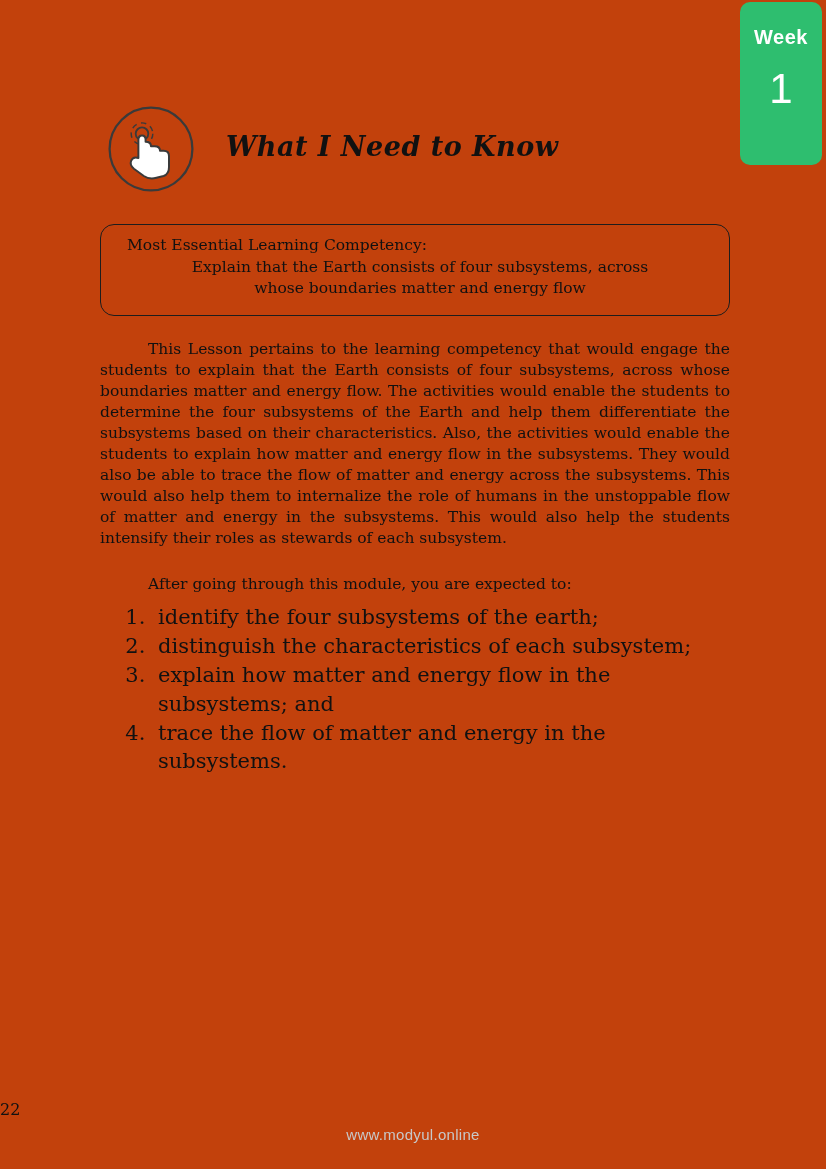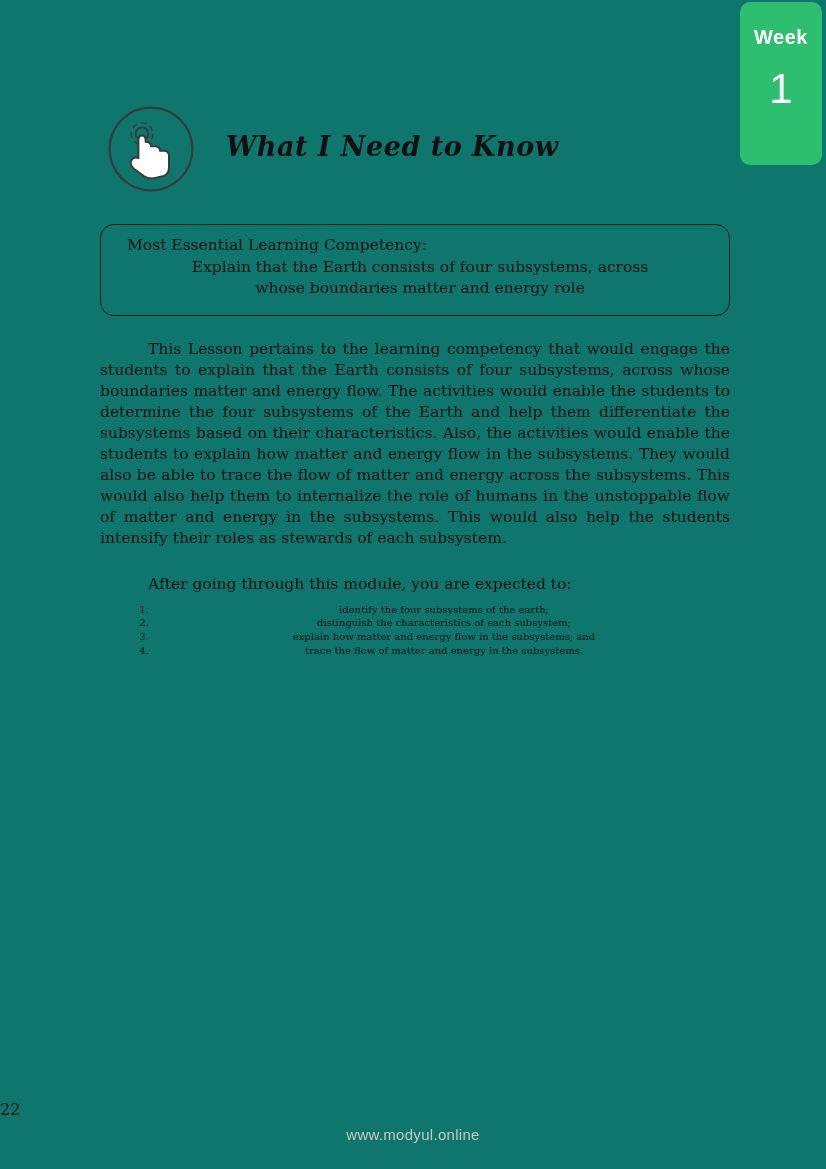--- a/index.html
+++ b/index.html
@@ -4,21 +4,21 @@
 <style>
   html, body {
     margin: 0;
     padding: 0;
     background: #ffffff;
   }
   .page {
     position: relative;
     width: 826px;
     height: 1169px;
-    background: #0f766e;
+    background: #c2410c;
     font-family: "DejaVu Serif", serif;
     color: #111111;
     overflow: hidden;
   }
 
   
   .week-tab {
     position: absolute;
     top: 2px;
     right: 4px;
@@ -102,23 +102,22 @@
   .para-1 { margin-top: 23px; }
   .para-2 { margin-top: 25px; }
   .para-3 {
     margin-top: 24px;
     text-align: left;
   }
 
   .objectives-list {
     margin: 8px 0 12px 30px;
     padding-left: 22px;
-    font-size: 10px;
+    font-size: 21px;
     line-height: 1.38;
-    text-align: center;
   }
   .objectives-list li {
     padding-left: 6px;
     margin: 0;
   }
 
   
   .page-number {
     position: absolute;
     top: 1100px;
@@ -177,21 +176,21 @@
                  Q 36 35 36 40 Z" fill="#ffffff" stroke="#3a3a3a" stroke-width="2.2" stroke-linejoin="round"></path>
       </svg>
     </div>
     <div class="page-title">What I Need to Know</div>
   </div>
 
   <div class="content">
 
     <div class="melc-box">
       <div class="melc-heading">Most Essential Learning Competency:</div>
-      <div class="melc-body">Explain that the Earth consists of four subsystems, across whose boundaries matter and energy role</div>
+      <div class="melc-body">Explain that the Earth consists of four subsystems, across whose boundaries matter and energy flow</div>
     </div>
 
     <p class="para para-1">This Lesson pertains to the learning competency that would engage the students to explain that the Earth consists of four subsystems, across whose boundaries matter and energy flow. The activities would enable the students to determine the four subsystems of the Earth and help them differentiate the subsystems based on their characteristics. Also, the activities would enable the students to explain how matter and energy flow in the subsystems. They would also be able to trace the flow of matter and energy across the subsystems. This would also help them to internalize the role of humans in the unstoppable flow of matter and energy in the subsystems. This would also help the students intensify their roles as stewards of each subsystem.</p>
 
 
     <p class="para para-3">After going through this module, you are expected to:</p>
 
     <ol class="objectives-list">
       <li>identify the four subsystems of the earth;</li>
       <li>distinguish the characteristics of each subsystem;</li>

